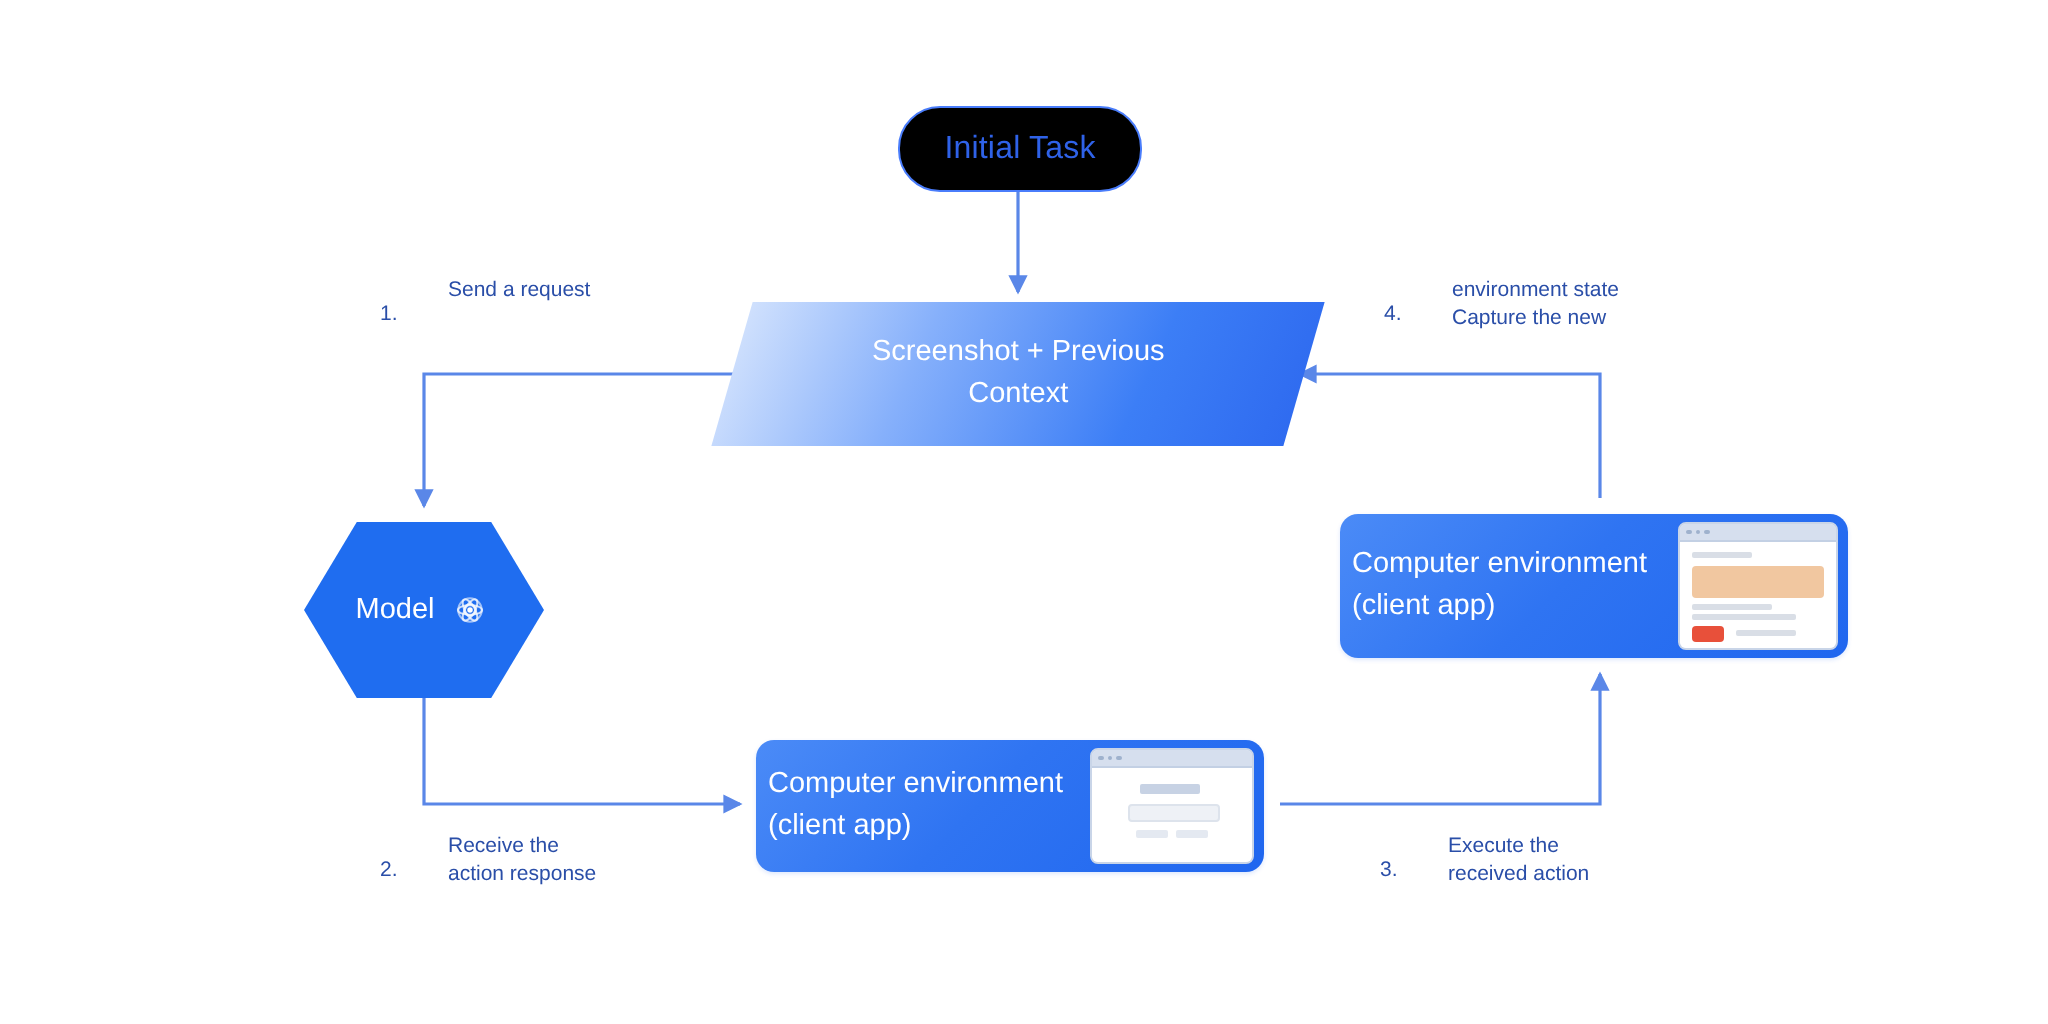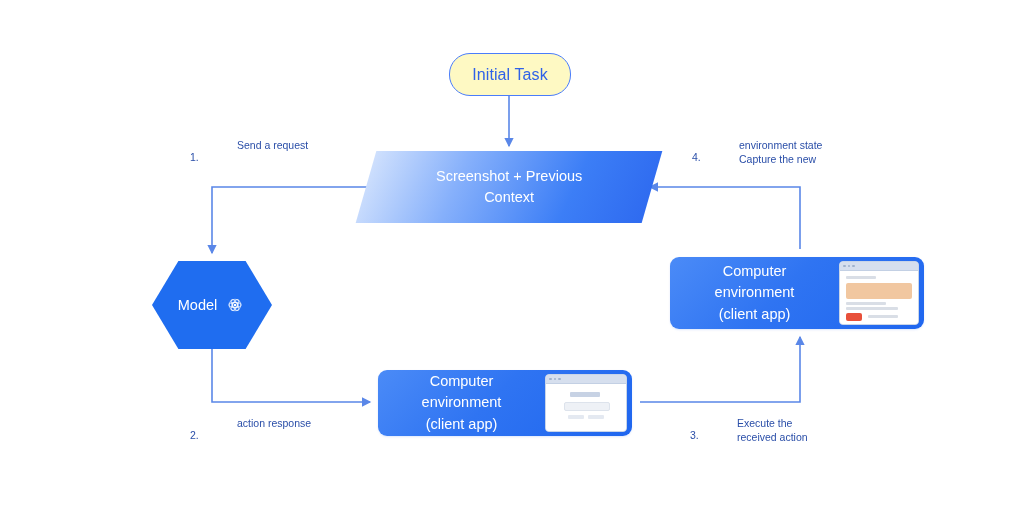--- a/index.html
+++ b/index.html
@@ -31,21 +31,21 @@
 
   
   .pill {
     position: absolute;
     left: 449px;
     top: 53px;
     width: 120px;
     height: 41px;
     border: 1.6px solid #4a7dfb;
     border-radius: 21px;
-    background: #fef9c3;
+    background: #000000;
     display: flex;
     align-items: center;
     justify-content: center;
     font-size: 16px;
     color: #2f62e8;
     letter-spacing: 0.1px;
   }
 
   
   .parallelogram {
@@ -107,23 +107,22 @@
     background: linear-gradient(135deg, #4b8bf7 0%, #2f74f2 45%, #1f66ef 100%);
     display: flex;
     align-items: center;
     overflow: hidden;
     box-shadow: 0 1px 2px rgba(31,102,239,0.15);
   }
   .card .card-text {
     color: #ffffff;
     font-size: 14.5px;
     line-height: 1.45;
-    text-align: center;
     flex: 1 1 auto;
-    padding: 0 22px;
+    padding: 0 6px;
   }
   .card .thumb {
     flex: 0 0 auto;
     background: #e9eef6;
     border: 1px solid #c9d5e8;
     border-radius: 4px;
     overflow: hidden;
     position: relative;
   }
   .thumb .browser-bar {
@@ -192,21 +191,21 @@
   }
   .caption .num {
     position: absolute;
     left: 0;
     top: 12px;
     color: #2a4ea8;
     font-size: 10.5px;
   }
   .caption .txt {
     display: block;
-    margin-left: 47px;
+    margin-left: 34px;
     white-space: nowrap;
   }
   #cap-1 { left: 190px; top: 138px; width: 180px; }
   #cap-2 { left: 190px; top: 416px; width: 180px; }
   #cap-3 { left: 690px; top: 416px; width: 180px; }
   #cap-4 { left: 692px; top: 138px; width: 180px; }
 </style>
 </head>
 <body>
 
@@ -301,20 +300,21 @@
     </div>
   </div>
 
   <div class="caption" id="cap-1">
     <span class="num">1.</span>
     <span class="txt">Send a request</span>
   </div>
 
   <div class="caption" id="cap-2">
     <span class="num">2.</span>
+    <span class="txt">Receive the</span>
     <span class="txt">action response</span>
   </div>
 
   <div class="caption" id="cap-3">
     <span class="num">3.</span>
     <span class="txt">Execute the</span>
     <span class="txt">received action</span>
   </div>
 
   <div class="caption" id="cap-4">

